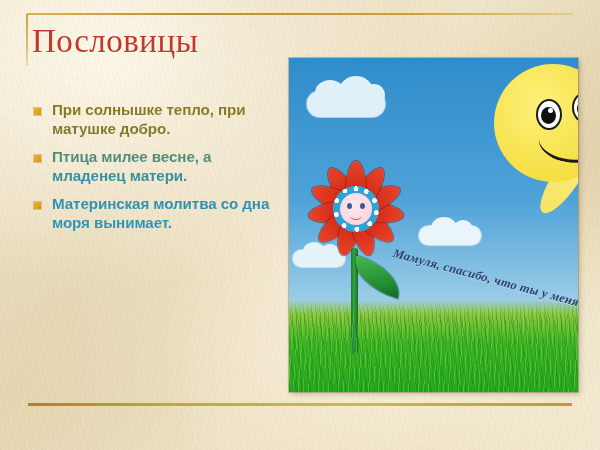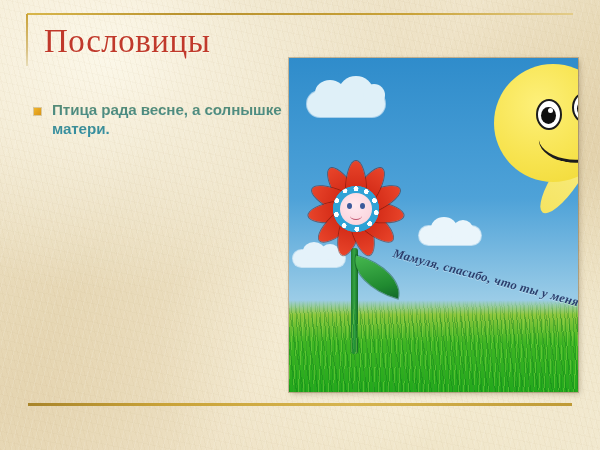--- a/index.html
+++ b/index.html
@@ -32,21 +32,21 @@
   .rule{position:absolute;pointer-events:none;}
   #rule-top{left:27px;top:13px;width:546px;height:2px;
     background:linear-gradient(90deg,#d8b64a 0%,#b8912e 30%,#c9a238 70%,#e3cc8a 100%);}
   #rule-left{left:26px;top:14px;width:2px;height:52px;
     background:linear-gradient(180deg,#c9a238 0%,#d9c183 70%,#e8ddb9 100%);}
   #rule-bottom{left:28px;top:403px;width:544px;height:3px;
     background:linear-gradient(90deg,#a8842a 0%,#c9a238 25%,#d6b44f 60%,#bf9a36 100%);}
 
   
   #title{
-    position:absolute;left:44px;top:22px;
+    position:absolute;left:32px;top:22px;
     font-family:"Liberation Serif", serif;
     font-size:33px;line-height:38px;
     color:#c0392b;letter-spacing:.5px;
     text-shadow:1px 1px 0 rgba(255,250,235,.65);
     white-space:nowrap;
   }
 
   
   #bullets{position:absolute;left:34px;top:100px;width:250px;}
   .bullet-row{display:flex;align-items:flex-start;margin-bottom:9px;}
@@ -199,23 +199,31 @@
 <div id="slide">
   <div id="grain"></div>
 
   <div class="rule" id="rule-top"></div>
   <div class="rule" id="rule-left"></div>
   <div class="rule" id="rule-bottom"></div>
 
   <div id="title">Пословицы</div>
 
   <div id="bullets">
+    <div class="bullet-row g1">
+      <div class="bullet-mark"></div>
+      <div class="bullet-text">При солнышке тепло, при матушке добро.</div>
+    </div>
     <div class="bullet-row g2">
       <div class="bullet-mark"></div>
-      <div class="bullet-text">Птица рада весне, а солнышке матери.</div>
+      <div class="bullet-text">Птица милее весне, а младенец матери.</div>
+    </div>
+    <div class="bullet-row g4">
+      <div class="bullet-mark"></div>
+      <div class="bullet-text">Материнская молитва со дна моря вынимает.</div>
     </div>
   </div>
 
   <div id="picture">
     <div id="sky"></div>
 
     <div class="cloud" id="cloud1">
       <i class="p1"></i>
         <i class="p2"></i>
         <i class="p3"></i>

